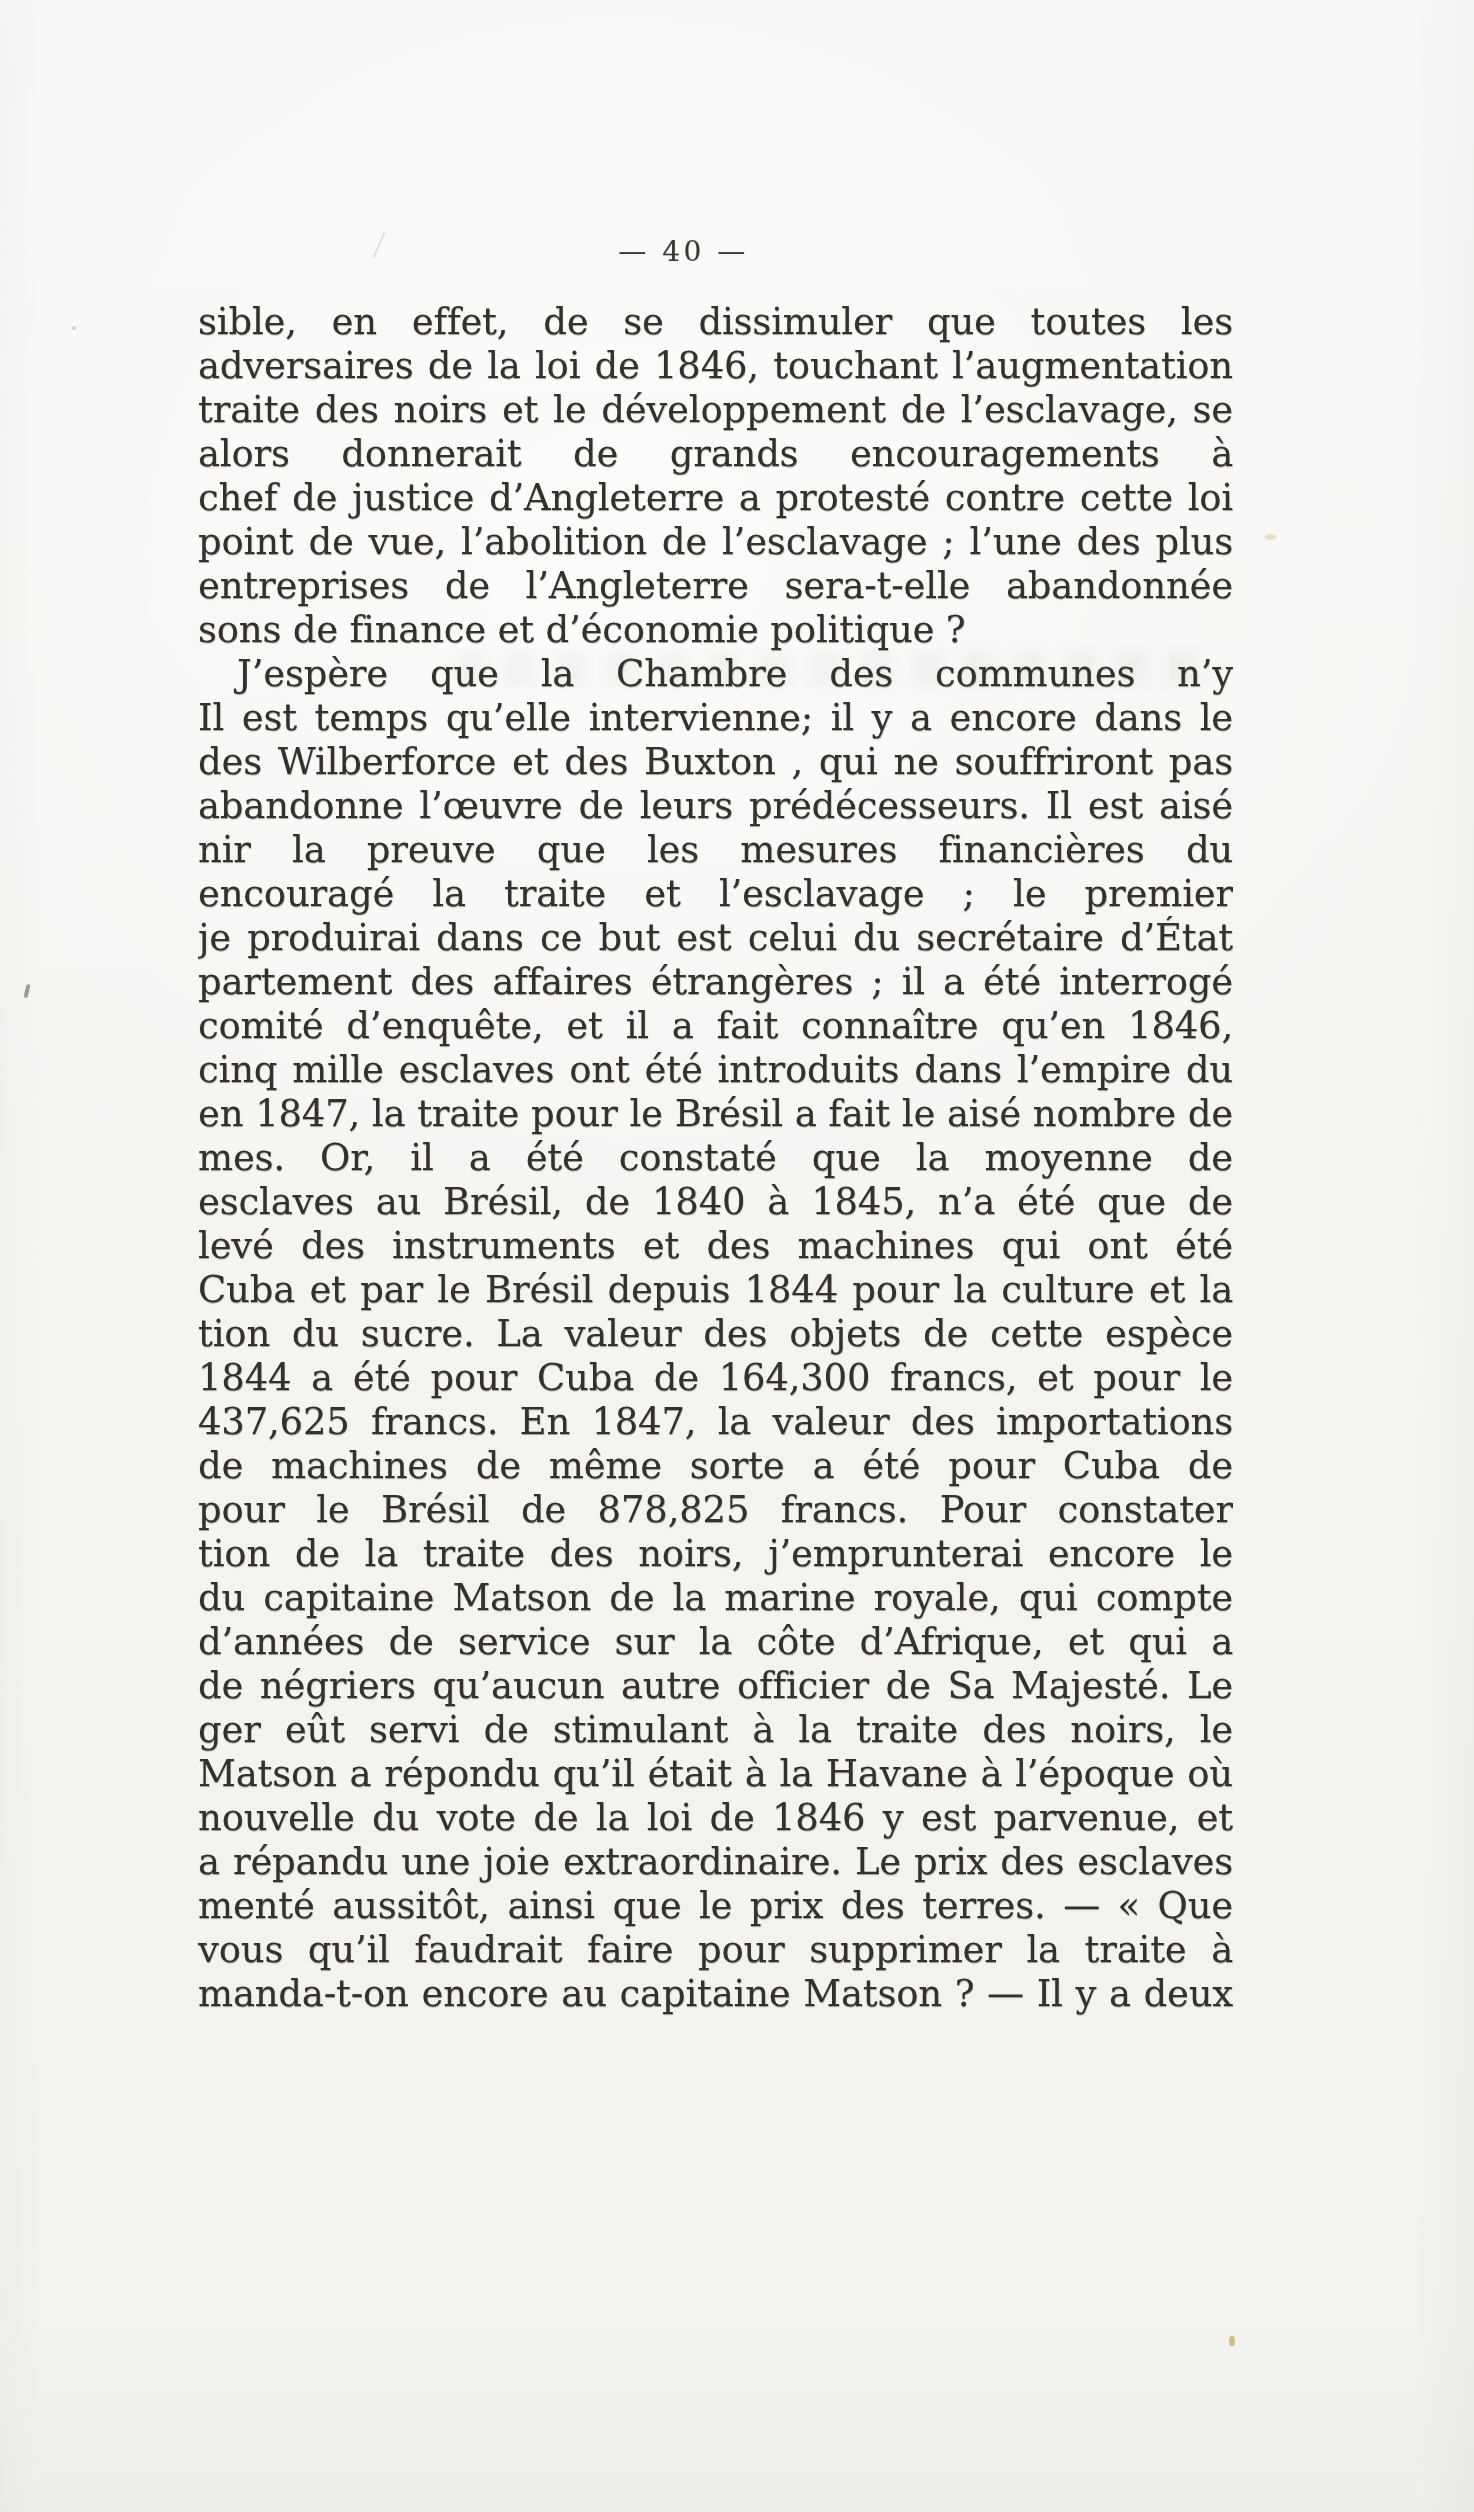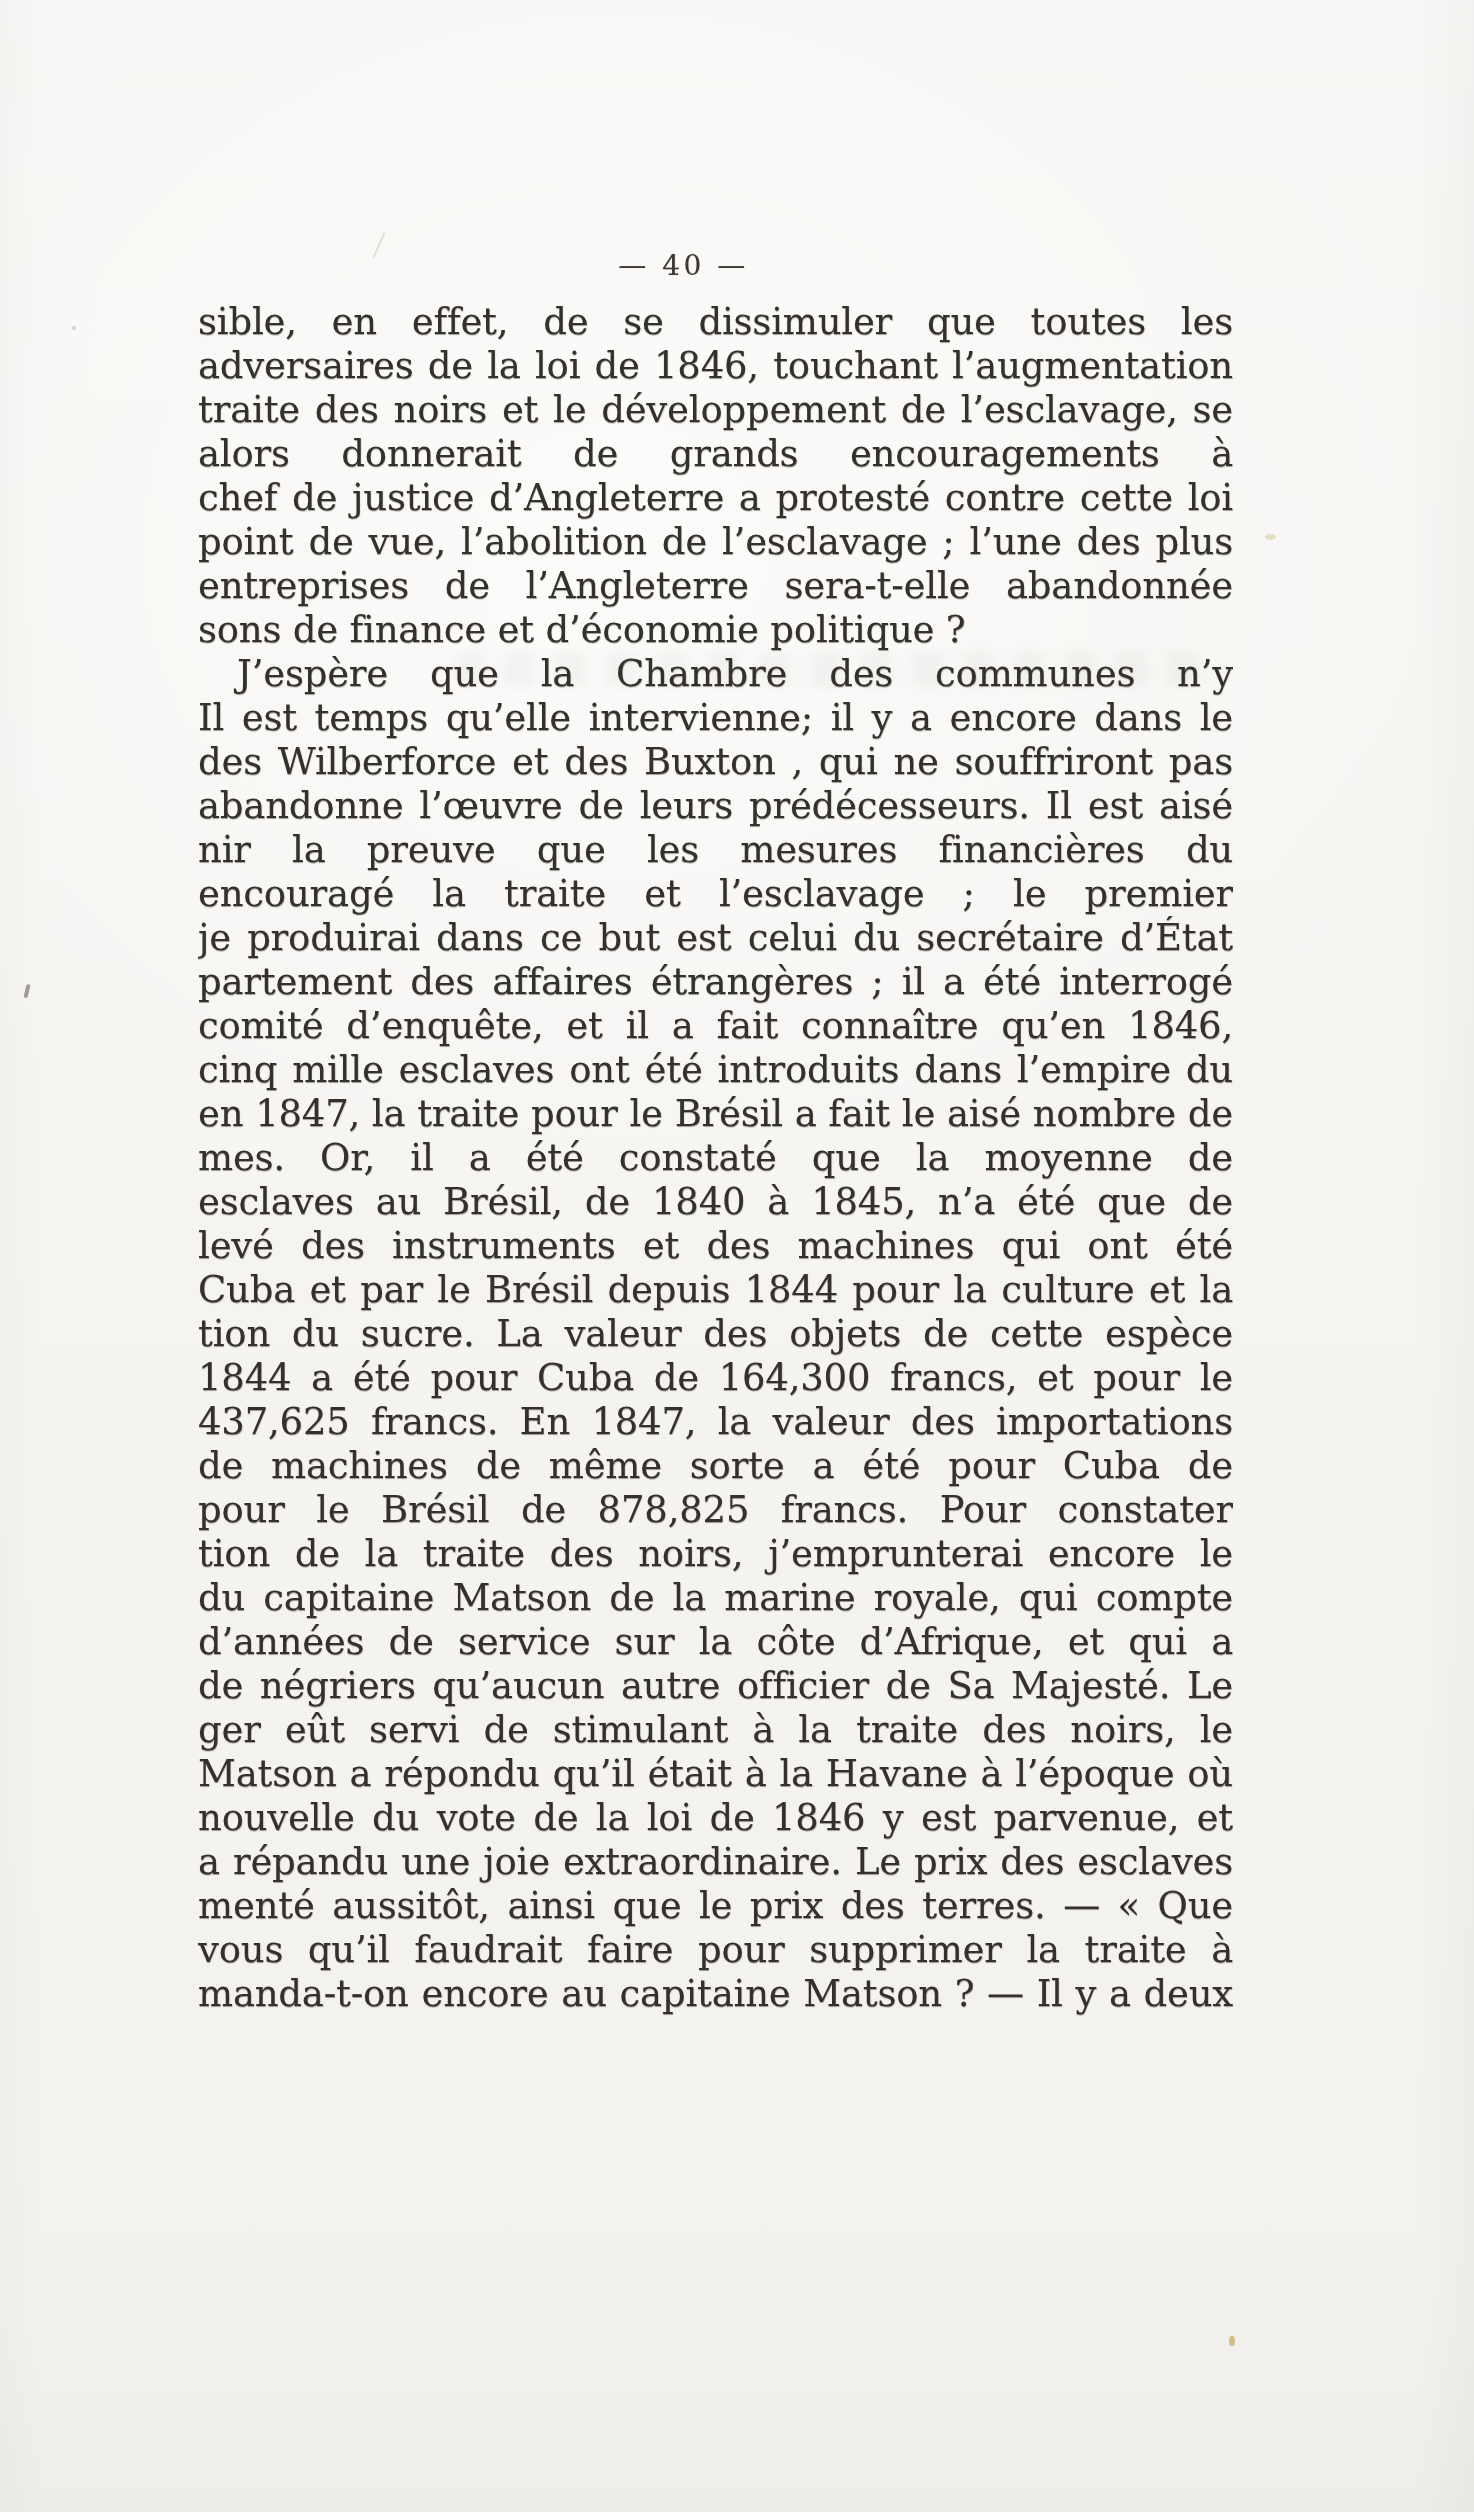--- a/index.html
+++ b/index.html
@@ -15,21 +15,21 @@
     inset: 0;
     background:
       linear-gradient(90deg, rgba(70,66,60,0.025) 0%, rgba(255,255,255,0) 3%, rgba(255,255,255,0) 96%, rgba(70,66,60,0.03) 100%),
       linear-gradient(180deg, rgba(255,255,255,0) 92%, rgba(70,66,60,0.025) 100%),
       radial-gradient(ellipse 1179px 1040px at 42% 22%, rgba(255,255,255,0.6), rgba(255,255,255,0) 75%),
       linear-gradient(180deg, #f8f7f5 0%, #f5f4f1 50%, #f2f1ed 100%);
   }
   .page-number {
     position: absolute;
     left: 198px;
-    top: 251px;
+    top: 237px;
     width: 971px;
     text-align: center;
     font-family: "DejaVu Serif", "Liberation Serif", serif;
     font-size: 28px;
     line-height: 30.5px;
     letter-spacing: 3.5px;
     color: #3c3935;
     text-shadow: 0.3px 0.4px 0.8px rgba(50,47,43,0.4);
   }
   .text-block {

